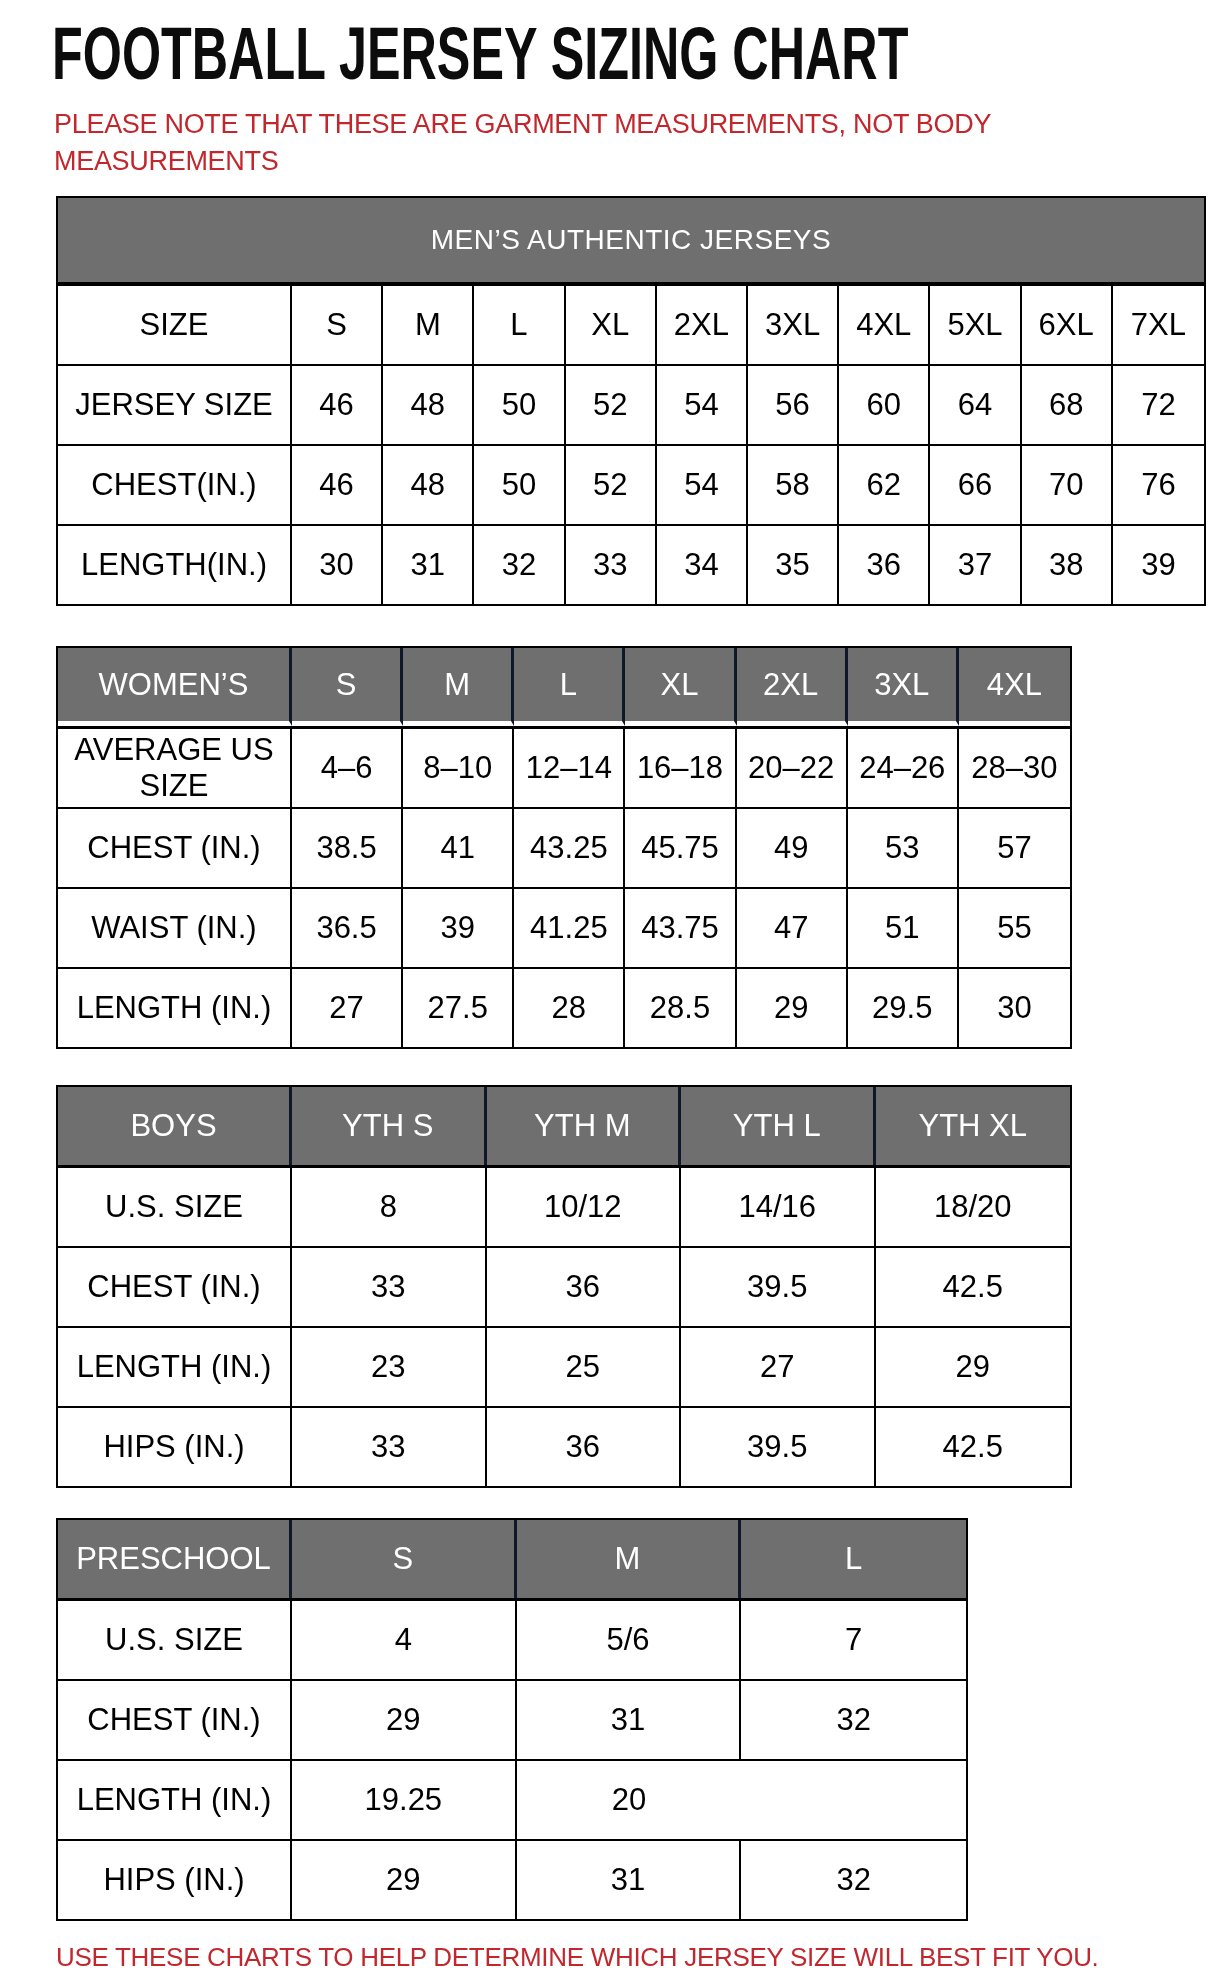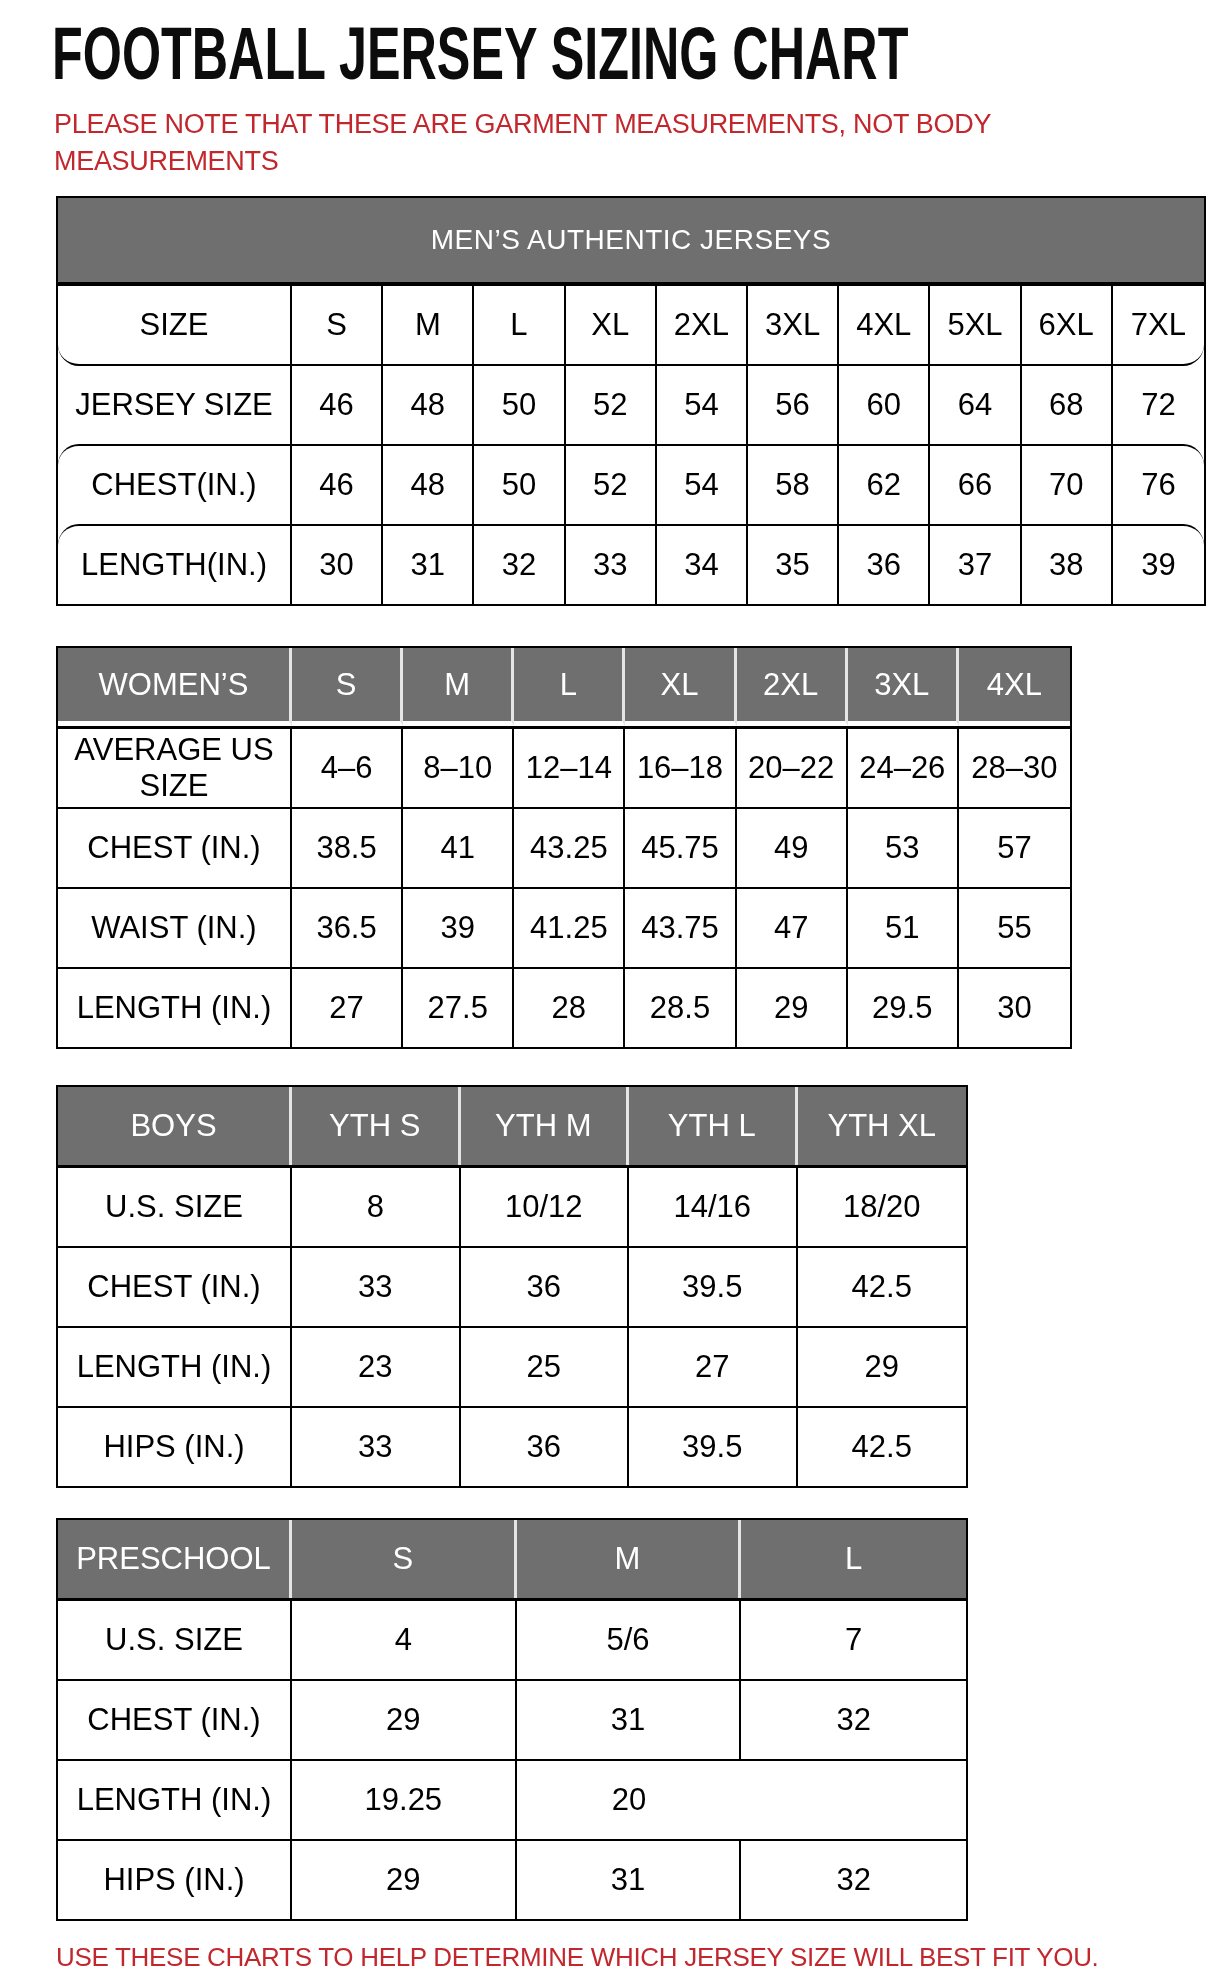--- a/index.html
+++ b/index.html
@@ -31,50 +31,50 @@
     letter-spacing:-0.3px;
     font-weight:bold;
     -webkit-text-stroke:0;
   }
   .note div{font-weight:normal;}
   .note .note-line{font-weight:normal;}
 
   .tbl{margin-left:4px;border:2px solid var(--line);box-sizing:border-box;background:#fff;}
   .tbl-mens{width:1150px;margin-top:16px;}
   .tbl-womens{width:1016px;margin-top:40px;}
-  .tbl-boys{width:912px;margin-top:36px;}
+  .tbl-boys{width:1016px;margin-top:36px;}
   .tbl-preschool{width:912px;margin-top:30px;}
 
   .banner{
     height:84px;background:var(--gray);color:#fff;
     display:flex;align-items:center;justify-content:center;
     font-size:28px;letter-spacing:0.5px;
     border-bottom:4px solid var(--line);
   }
 
   .row{display:grid;}
-  .tbl-mens .row{grid-template-columns:234px repeat(10,1fr);border-radius:21px;}
+  .tbl-mens .row{grid-template-columns:234px repeat(10,1fr);}
   .tbl-womens .row{grid-template-columns:234px repeat(7,1fr);}
   .tbl-boys .row{grid-template-columns:234px repeat(4,1fr);}
   .tbl-preschool .row{grid-template-columns:234px repeat(3,1fr);}
 
   .cell{
     height:78px;box-sizing:border-box;
     display:flex;align-items:center;justify-content:center;
     font-size:31px;line-height:1.15;text-align:center;
     padding:0 8px;
     border-right:2px solid var(--line);
   }
   .cell:last-child{border-right:none;}
 
   .body + .body{border-top:2px solid var(--line);}
 
   .header-row.plain{border-bottom:2px solid var(--line);}
   .header-row.gray{background:var(--gray);color:#fff;border-bottom:3px solid var(--line);}
-  .header-row.gray .cell{border-right:3px solid #e5e5e5;}
+  .header-row.gray .cell{border-right:3px solid #0f172a;}
   .header-row.gray .cell:last-child{border-right:none;}
   .tbl-womens .header-row.gray .cell{border-bottom:5px solid #fff;}
 
   .footer-note{
     margin:20px 0 0 4px;
     color:var(--red);
     font-size:26px;line-height:32px;
     letter-spacing:-0.3px;
     white-space:nowrap;
   }

